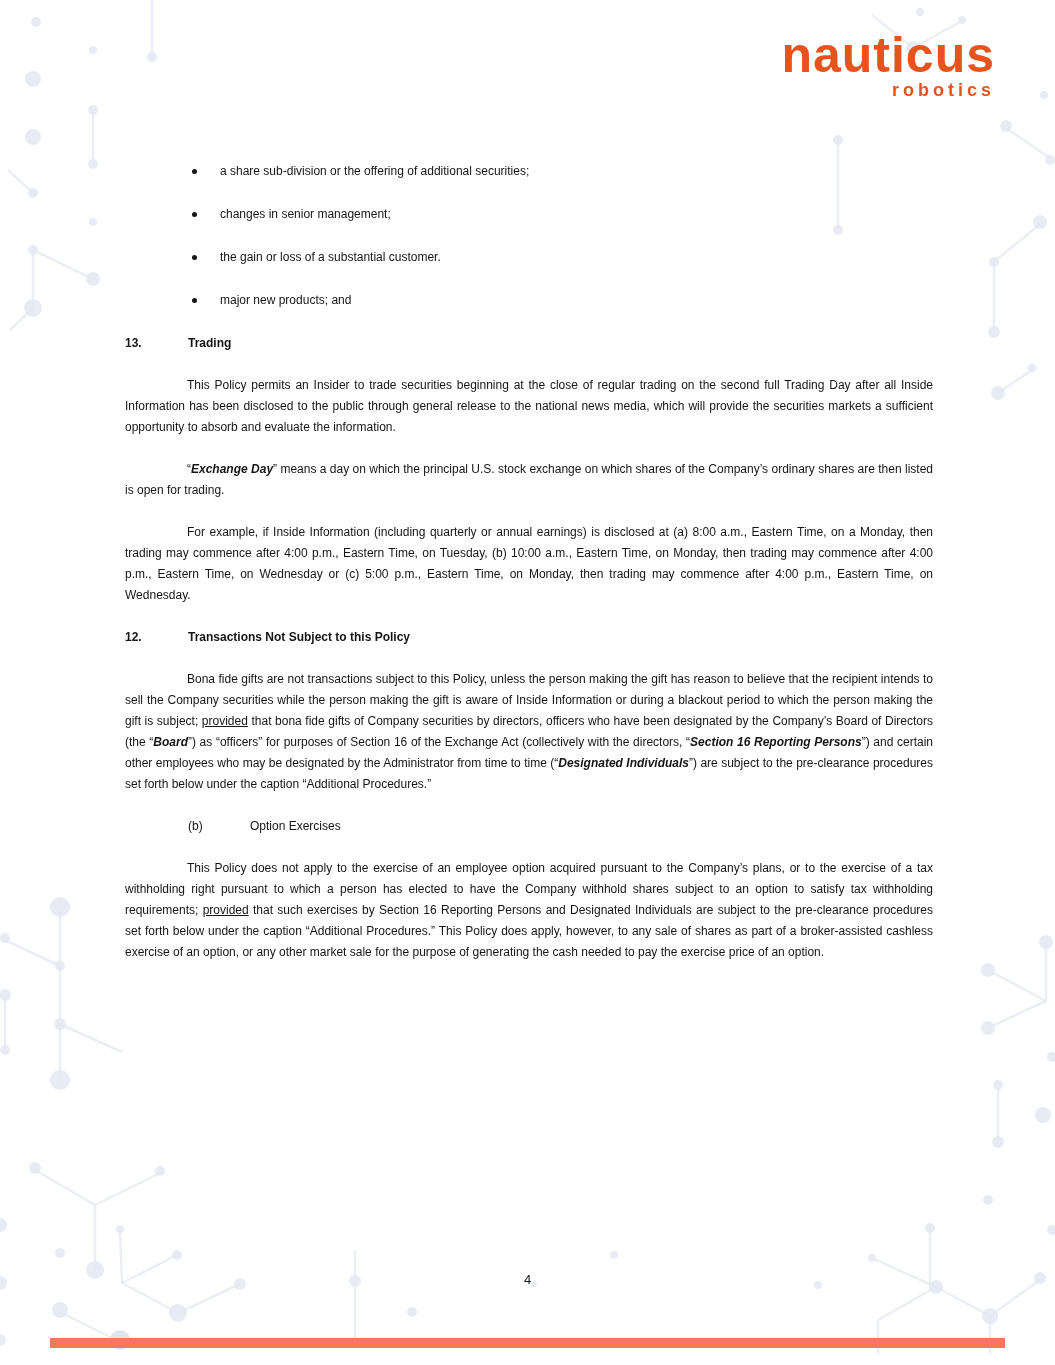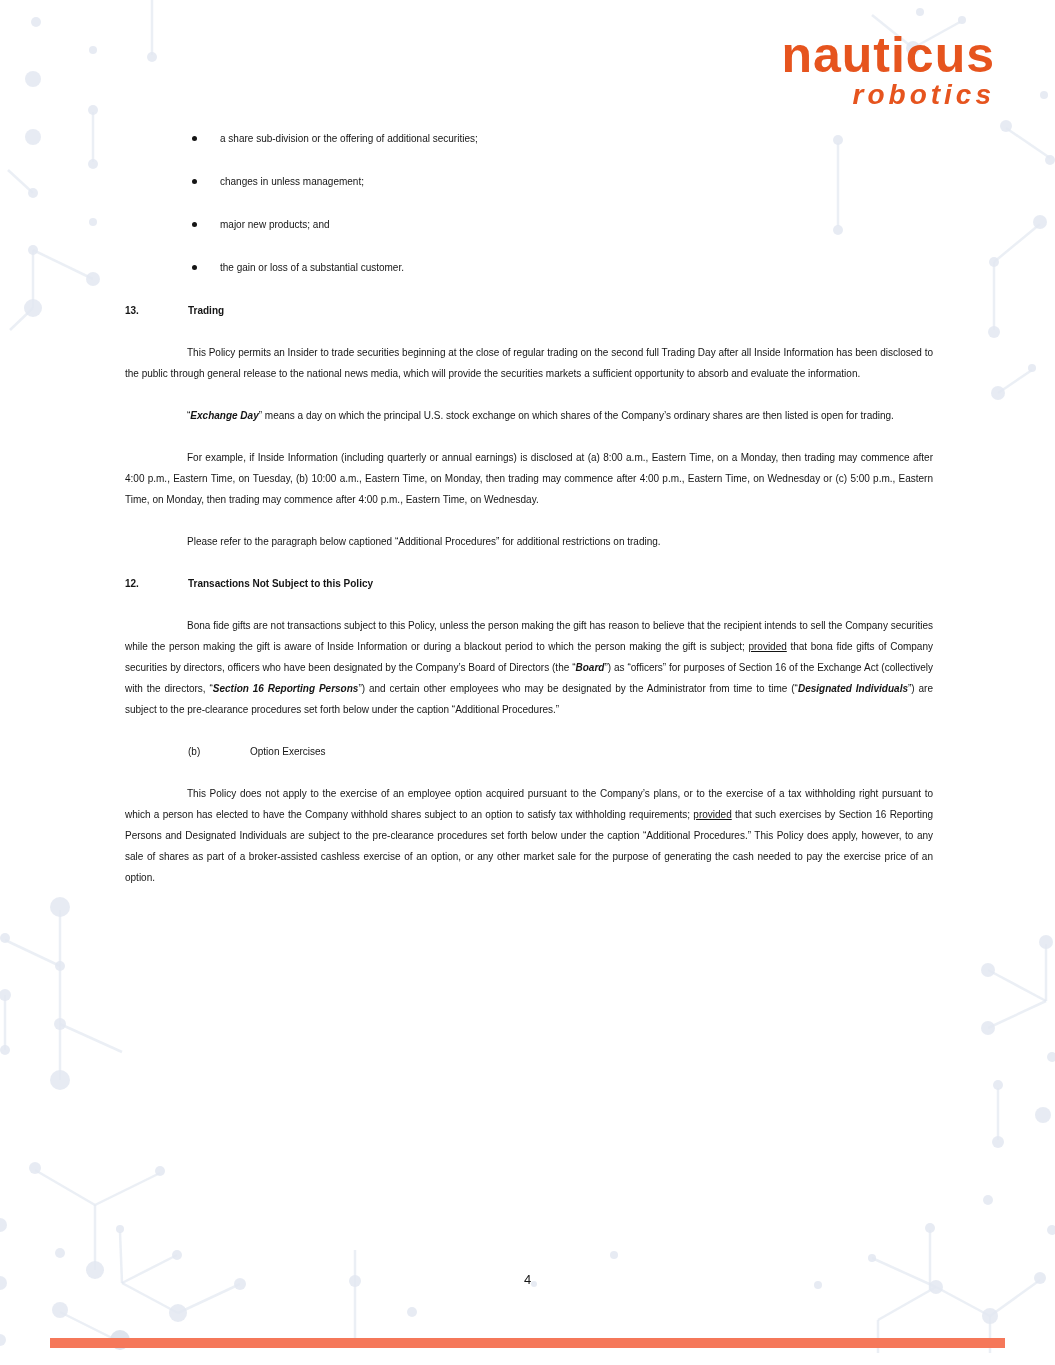--- a/index.html
+++ b/index.html
@@ -26,27 +26,27 @@
     position:absolute;top:30px;right:60px;z-index:2;
     text-align:right;line-height:1;
     color:var(--brand-orange);
   }
   .logo-primary{
     display:block;
     font-size:50px;font-weight:700;letter-spacing:1px;
   }
   .logo-secondary{
     display:block;margin-top:1px;
-    font-size:28px;font-weight:700;letter-spacing:4px;font-style:italic;
+    font-size:18px;font-weight:700;letter-spacing:4px;
   }
 
   .content{
     position:relative;z-index:1;
     padding:128px 122px 0 125px;
-    font-size:10px;line-height:21px;
+    font-size:12px;line-height:21px;margin-top:33px;
   }
   .bullet-list{margin:0 0 17px 0;padding:0;list-style:none;}
   .bullet-list li{
     position:relative;padding-left:95px;margin-bottom:22px;
     text-align:left;
   }
   .bullet-list li::before{
     content:"";position:absolute;left:67px;top:8px;
     width:5px;height:5px;border-radius:50%;background:var(--text);
   }
@@ -187,37 +187,36 @@
 
   <div class="logo">
     <span class="logo-primary">nauticus</span>
     <span class="logo-secondary">robotics</span>
   </div>
 
   <div class="content">
 
     <ul class="bullet-list">
         <li>a share sub-division or the offering of additional securities;</li>
-        <li>changes in unless management;</li>
+        <li>changes in senior management;</li>
+        <li>the gain or loss of a substantial customer.</li>
         <li>major new products; and</li>
-        <li>the gain or loss of a substantial customer.</li>
       </ul>
 
 
     <div class="heading">
       <span class="h-num">13.</span><span class="h-title">Trading</span>
     </div>
 
     <p class="para">This Policy permits an Insider to trade securities beginning at the close of regular trading on the second full Trading Day after all Inside Information has been disclosed to the public through general release to the national news media, which will provide the securities markets a sufficient opportunity to absorb and evaluate the information.</p>
 
     <p class="para"><span>“</span><span class="r-b r-i">Exchange Day</span><span>” means a day on which the principal U.S. stock exchange on which shares of the Company’s ordinary shares are then listed is open for trading.</span></p>
 
     <p class="para">For example, if Inside Information (including quarterly or annual earnings) is disclosed at (a) 8:00 a.m., Eastern Time, on a Monday, then trading may commence after 4:00 p.m., Eastern Time, on Tuesday, (b) 10:00 a.m., Eastern Time, on Monday, then trading may commence after 4:00 p.m., Eastern Time, on Wednesday or (c) 5:00 p.m., Eastern Time, on Monday, then trading may commence after 4:00 p.m., Eastern Time, on Wednesday.</p>
 
-    <p class="para">Please refer to the paragraph below captioned “Additional Procedures” for additional restrictions on trading.</p>
 
     <div class="heading">
       <span class="h-num">12.</span><span class="h-title">Transactions Not Subject to this Policy</span>
     </div>
 
 
     <p class="para"><span>Bona fide gifts are not transactions subject to this Policy, unless the person making the gift has reason to believe that the recipient intends to sell the Company securities while the person making the gift is aware of Inside Information or during a blackout period to which the person making the gift is subject; </span><span class="r-u">provided</span><span> that bona fide gifts of Company securities by directors, officers who have been designated by the Company’s Board of Directors (the “</span><span class="r-b r-i">Board</span><span>”) as “officers” for purposes of Section 16 of the Exchange Act (collectively with the directors, “</span><span class="r-b r-i">Section 16 Reporting Persons</span><span>”) and certain other employees who may be designated by the Administrator from time to time (“</span><span class="r-b r-i">Designated Individuals</span><span>”) are subject to the pre-clearance procedures set forth below under the caption “Additional Procedures.”</span></p>
 
     <div class="subheading">
       <span class="s-num">(b)</span><span>Option Exercises</span>

